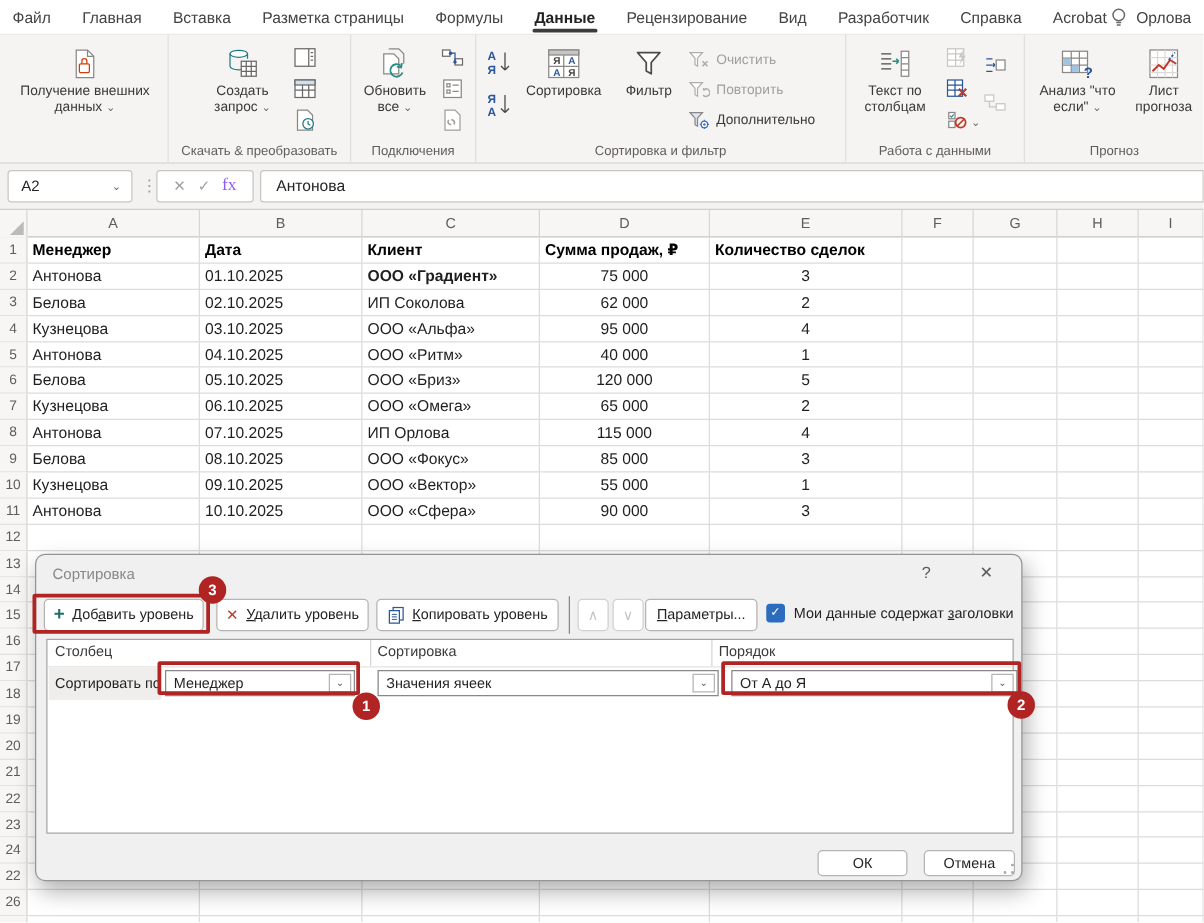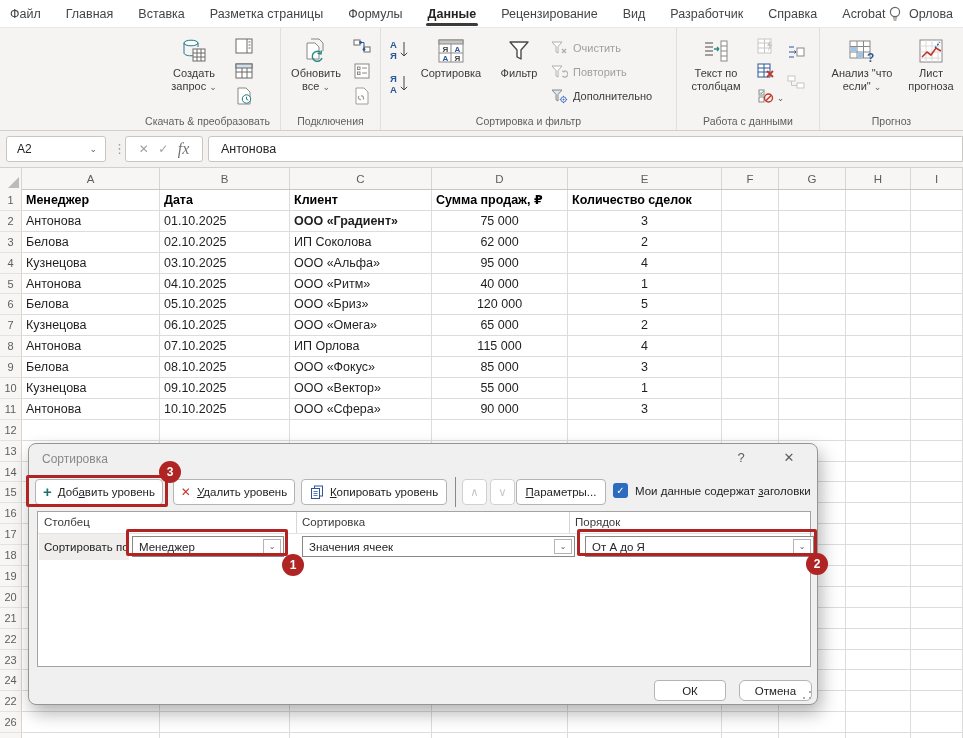--- a/index.html
+++ b/index.html
@@ -31,21 +31,21 @@
 
   
   .fbar { position:absolute; top:131px; left:0; right:0; height:37px; background:#f3f2f1; border-bottom:1px solid #d2d0ce; }
   .namebox { position:absolute; left:6px; top:5px; width:100px; height:26px; background:#fff; border:1px solid #c8c6c4;
              border-radius:3px; display:flex; align-items:center; font-size:12px; color:#252423; padding-left:10px; }
   .namebox .nchev { margin-left:auto; margin-right:8px; font-size:9px; color:#605e5c; }
   .fdots { position:absolute; left:113px; top:10px; color:#a19f9d; font-size:13px; letter-spacing:-2px; }
   .fxbox { position:absolute; left:125px; top:5px; width:78px; height:26px; background:#fff; border:1px solid #c8c6c4;
            border-radius:3px; display:flex; align-items:center; justify-content:space-around; padding:0 8px; }
   .fxbox .fcancel, .fxbox .fenter { color:#a19f9d; font-size:12px; }
-  .fxbox .ffx { font-family:"Liberation Serif","DejaVu Serif",serif; font-style:italic; font-size:16px; color:#737373; }
+  .fxbox .ffx { font-family:"Liberation Serif","DejaVu Serif",serif; font-size:14px; color:#8b5cf6; }
   .finput { position:absolute; left:208px; top:5px; right:0; height:26px; background:#fff; border:1px solid #c8c6c4;
             border-radius:3px 0 0 3px; display:flex; align-items:center; padding-left:12px; font-size:12.5px; color:#252423; }
 
   
   .grid { position:absolute; top:168px; left:0; width:963px; bottom:0; background:#fff; overflow:hidden; }
   .colhdrs { display:flex; height:22px; border-bottom:1px solid #c8c6c4; background:#f7f6f5; }
   .corner { width:22px; height:22px; background:#f7f6f5; border-right:1px solid #d8d6d4; position:relative; }
   .corner::after { content:""; position:absolute; right:2px; bottom:2px; border-left:11px solid transparent; border-bottom:11px solid #bdbbb9; }
   .colhdr { border-right:1px solid #d8d6d4; display:flex; align-items:center; justify-content:center;
             font-size:11.5px; color:#5f5d5b; }
@@ -120,20 +120,31 @@
       <svg width="14" height="16" viewBox="0 0 14 16">
         <circle cx="7" cy="6" r="4.6" fill="none" stroke="#6a6866" stroke-width="1.2"></circle>
         <path d="M5 12h4M5.5 14h3" stroke="#6a6866" stroke-width="1.2" fill="none"></path>
       </svg>
       <span>Орлова</span>
     </div>
   </div>
 
   <div class="ribbon">
 
+    <div class="rgroup" style="left:0;width:135px;">
+      <div class="bigbtn" style="left:13px;top:8px;width:110px;">
+        <svg width="24" height="26" viewBox="0 0 24 26">
+          <path d="M5 2h9l5 5v17H5z" fill="#fff" stroke="#8a8886"></path>
+          <path d="M14 2v5h5" fill="none" stroke="#8a8886"></path>
+          <rect x="7.5" y="13" width="8" height="7" rx="1" fill="#fff" stroke="#d83b01"></rect>
+          <path d="M9.5 13v-2.2a2 2 0 0 1 4 0V13" fill="none" stroke="#d83b01"></path>
+        </svg>
+        <span><span>Получение внешних данных</span><span class="chev">⌄</span></span>
+      </div>
+    </div>
 
     <div class="rgroup" style="left:135px;width:146px;">
       <div class="bigbtn" style="left:22px;top:8px;width:74px;">
         <svg width="26" height="26" viewBox="0 0 26 26">
           <ellipse cx="10" cy="5" rx="7" ry="2.8" fill="#fff" stroke="#1f7a84"></ellipse>
           <path d="M3 5v10c0 1.6 3.1 2.8 7 2.8 1 0 1.6-.1 2-.2" fill="none" stroke="#1f7a84"></path>
           <path d="M17 5v4" fill="none" stroke="#1f7a84"></path>
           <rect x="12" y="11" width="12" height="12" fill="#fff" stroke="#6a6866"></rect>
           <path d="M12 15h12M12 19h12M16 11v12M20 11v12" stroke="#6a6866"></path>
         </svg>
@@ -746,21 +757,21 @@
       </div>
       <div class="dd" style="left:547px;width:229px;">
         <span>От А до Я</span>
         <span class="dbox">⌄</span>
       </div>
     </div>
 
     <div class="wbtn small" style="left:625px;top:236px;width:72px;">
       <span>ОК</span>
     </div>
-    <div class="wbtn small" style="left:710px;top:236px;width:73px;border-radius:6px;">
+    <div class="wbtn small" style="left:710px;top:236px;width:73px;">
       <span>Отмена</span>
     </div>
     <div class="grip"></div>
   </div>
 
   <div class="ann-box" style="left:26px;top:475px;width:142px;height:32px;"></div>
   <div class="ann-box" style="left:126px;top:529px;width:162px;height:27px;"></div>
   <div class="ann-box" style="left:577px;top:529px;width:240px;height:27px;"></div>
   <div class="ann-badge" style="left:159px;top:461px;">3</div>
   <div class="ann-badge" style="left:282px;top:554px;">1</div>

